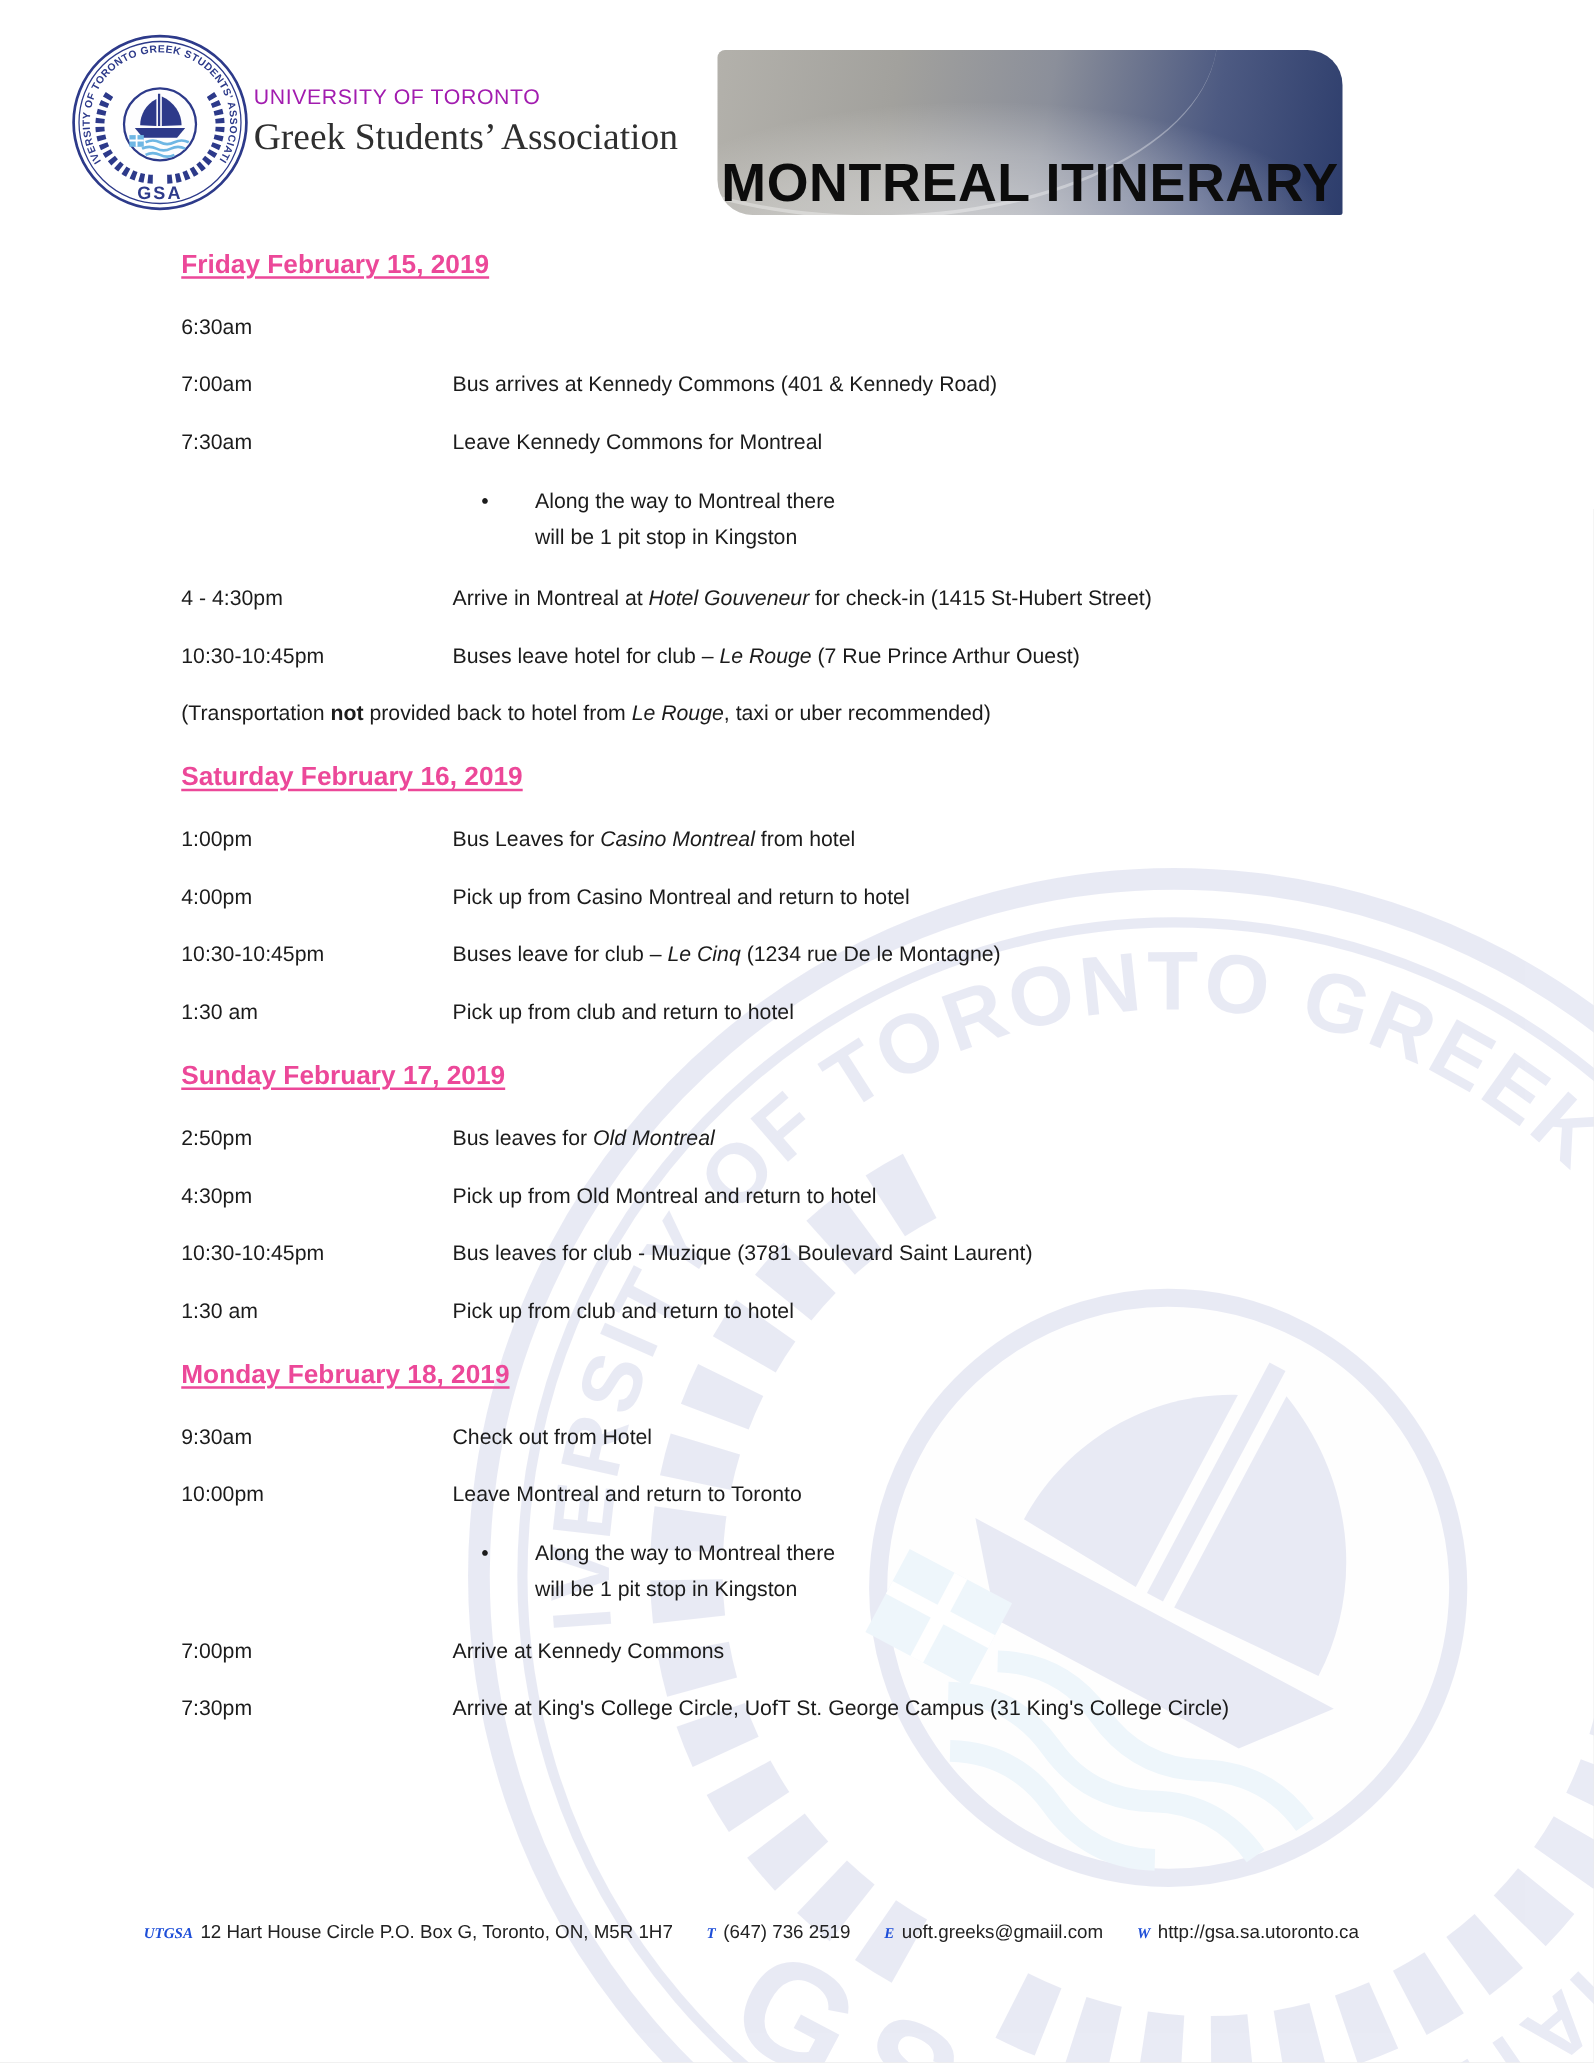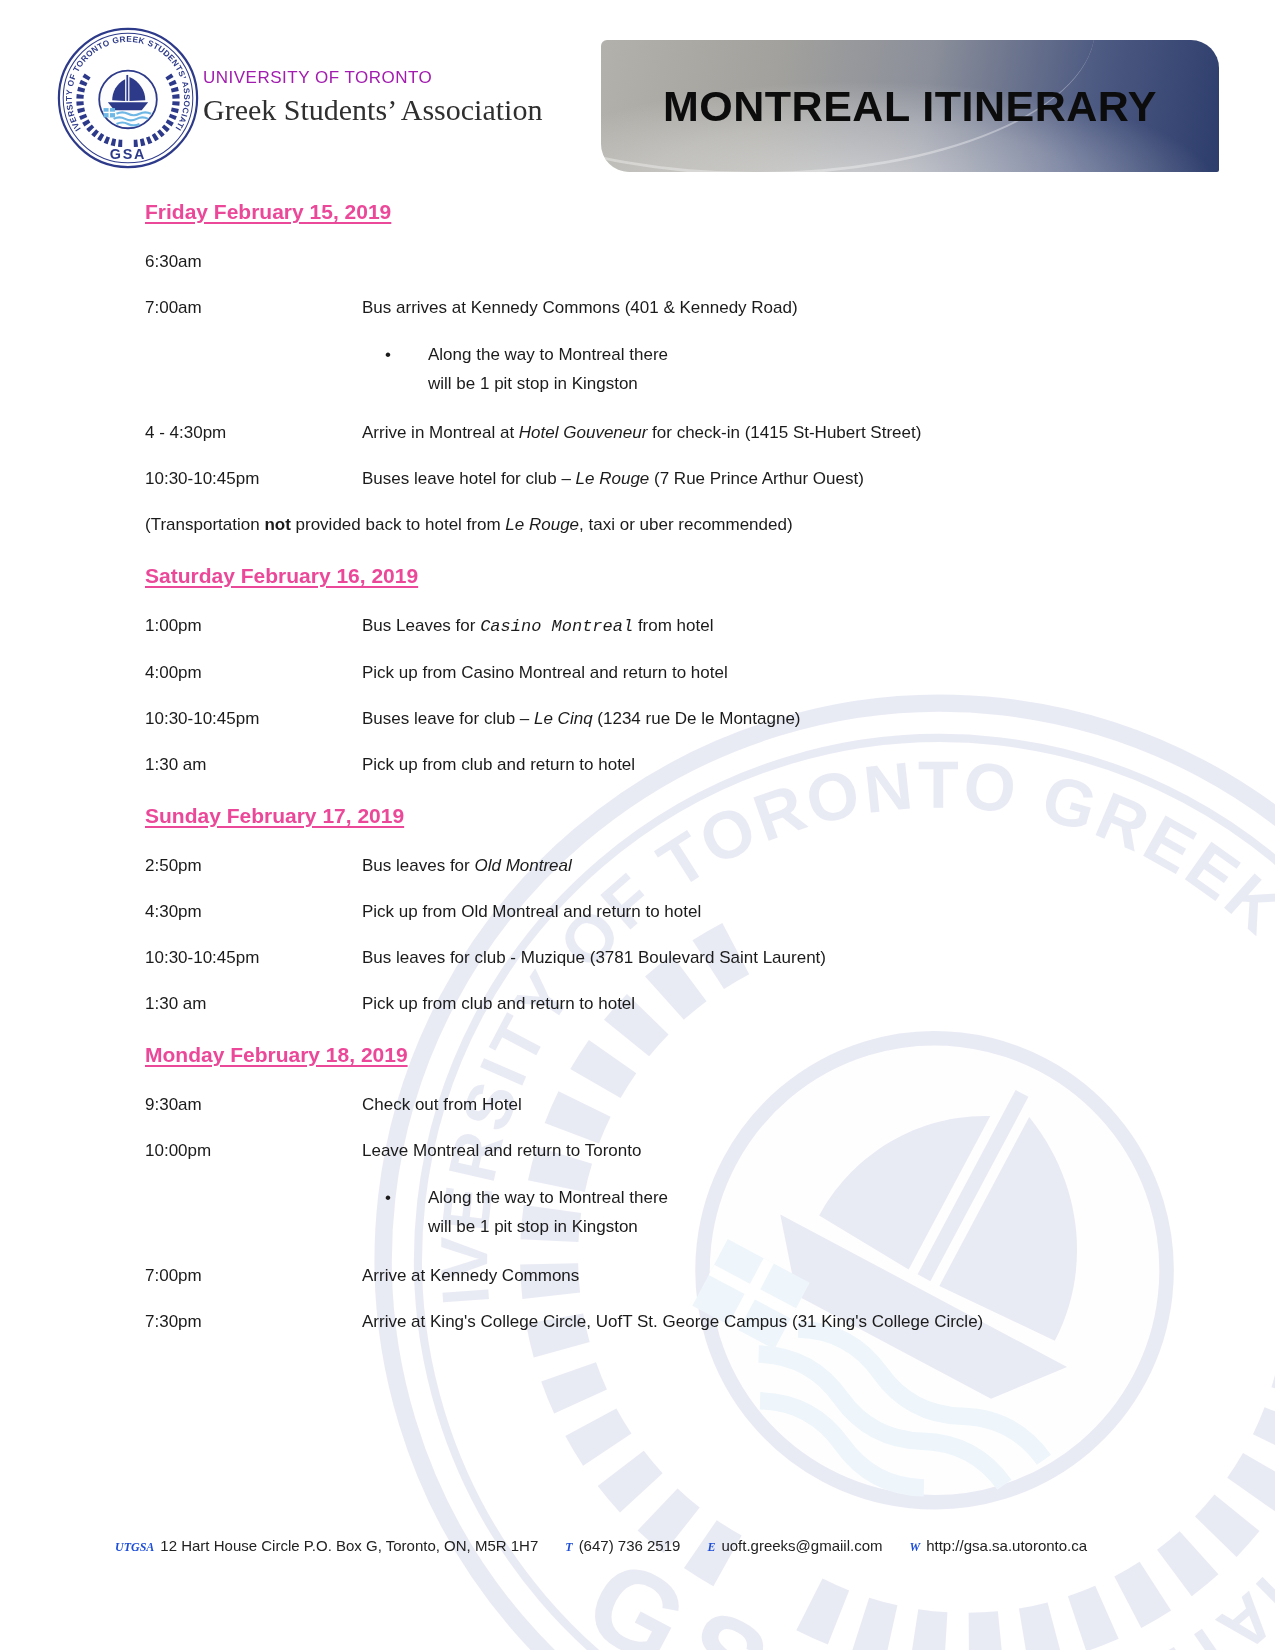--- a/index.html
+++ b/index.html
@@ -10,24 +10,24 @@
     color:#1b1b1b;
   }
 
   
   .logo { position:absolute; left:56px; top:26px; width:144px; height:144px; }
   .logo svg { width:100%; height:100%; }
   .org { position:absolute; left:203px; top:68px; }
   .org-line1 { font-size:17px; letter-spacing:.5px; color:#a21caf; }
   .org-line2 { font-family:"Liberation Serif","DejaVu Serif",serif; font-size:30px; color:#2f2f2f; margin-top:5px; }
   .banner {
-    position:absolute; left:601px; top:40px; width:618px; height:132px;
+    position:absolute; left:574px; top:40px; width:500px; height:132px;
     border-radius:6px 28px 2px 28px;
     background:linear-gradient(100deg,#b3b1ab 0%,#a2a19d 28%,#8b8f9a 52%,#4d5a82 78%,#2d3d6c 100%);
-    display:flex; align-items:center; justify-content:center; overflow:hidden;
+    display:flex; align-items:flex-end; justify-content:center; overflow:hidden;
   }
   .banner::before { 
     content:""; position:absolute; left:-18%; top:28%; width:120%; height:170%;
     border-radius:50%;
     background:radial-gradient(ellipse at 50% 50%, rgba(255,255,255,.55) 0%, rgba(255,255,255,.28) 42%, rgba(255,255,255,0) 68%);
   }
   .banner::after {
     content:""; position:absolute; left:-30%; top:-120%; width:110%; height:220%;
     border-radius:50%; border-bottom:3px solid rgba(255,255,255,.35);
   }
@@ -142,39 +142,43 @@
   <main class="content" id="itinerary">
       <section class="section">
         <h2 class="day-heading">Friday February 15, 2019</h2>
         <div class="row">
           <div class="time">6:30am</div>
         </div>
         <div class="row">
           <div class="time">7:00am</div>
           <div class="desc"><span>Bus arrives at Kennedy Commons (401 &amp; Kennedy Road)</span></div>
         </div>
+        <div class="row">
+          <div class="time">7:30am</div>
+          <div class="desc"><span>Leave Kennedy Commons for Montreal</span></div>
+        </div>
         <div class="bullet-row">
           <span class="bullet-dot">•</span>
           <span>Along the way to Montreal there<br>will be 1 pit stop in Kingston</span>
         </div>
         <div class="row">
           <div class="time">4 - 4:30pm</div>
           <div class="desc"><span>Arrive in Montreal at </span><span style="font-style: italic;">Hotel Gouveneur</span><span> for check-in (1415 St-Hubert Street)</span></div>
         </div>
         <div class="row">
           <div class="time">10:30-10:45pm</div>
           <div class="desc"><span>Buses leave hotel for club – </span><span style="font-style: italic;">Le Rouge</span><span> (7 Rue Prince Arthur Ouest)</span></div>
         </div>
         <div class="note"><span>(Transportation </span><span style="font-weight: 700;">not</span><span> provided back to hotel from </span><span style="font-style: italic;">Le Rouge</span><span>, taxi or uber recommended)</span></div>
       </section>
       <section class="section">
         <h2 class="day-heading">Saturday February 16, 2019</h2>
         <div class="row">
           <div class="time">1:00pm</div>
-          <div class="desc"><span>Bus Leaves for </span><span style="font-style: italic; font-family: Liberation Mono, monospace;">Casino Montreal</span><span> from hotel</span></div>
+          <div class="desc"><span>Bus Leaves for </span><span style="font-style: italic;">Casino Montreal</span><span> from hotel</span></div>
         </div>
         <div class="row">
           <div class="time">4:00pm</div>
           <div class="desc"><span>Pick up from Casino Montreal and return to hotel</span></div>
         </div>
         <div class="row">
           <div class="time">10:30-10:45pm</div>
           <div class="desc"><span>Buses leave for club – </span><span style="font-style: italic; text-align: center;">Le Cinq</span><span> (1234 rue De le Montagne)</span></div>
         </div>
         <div class="row">

